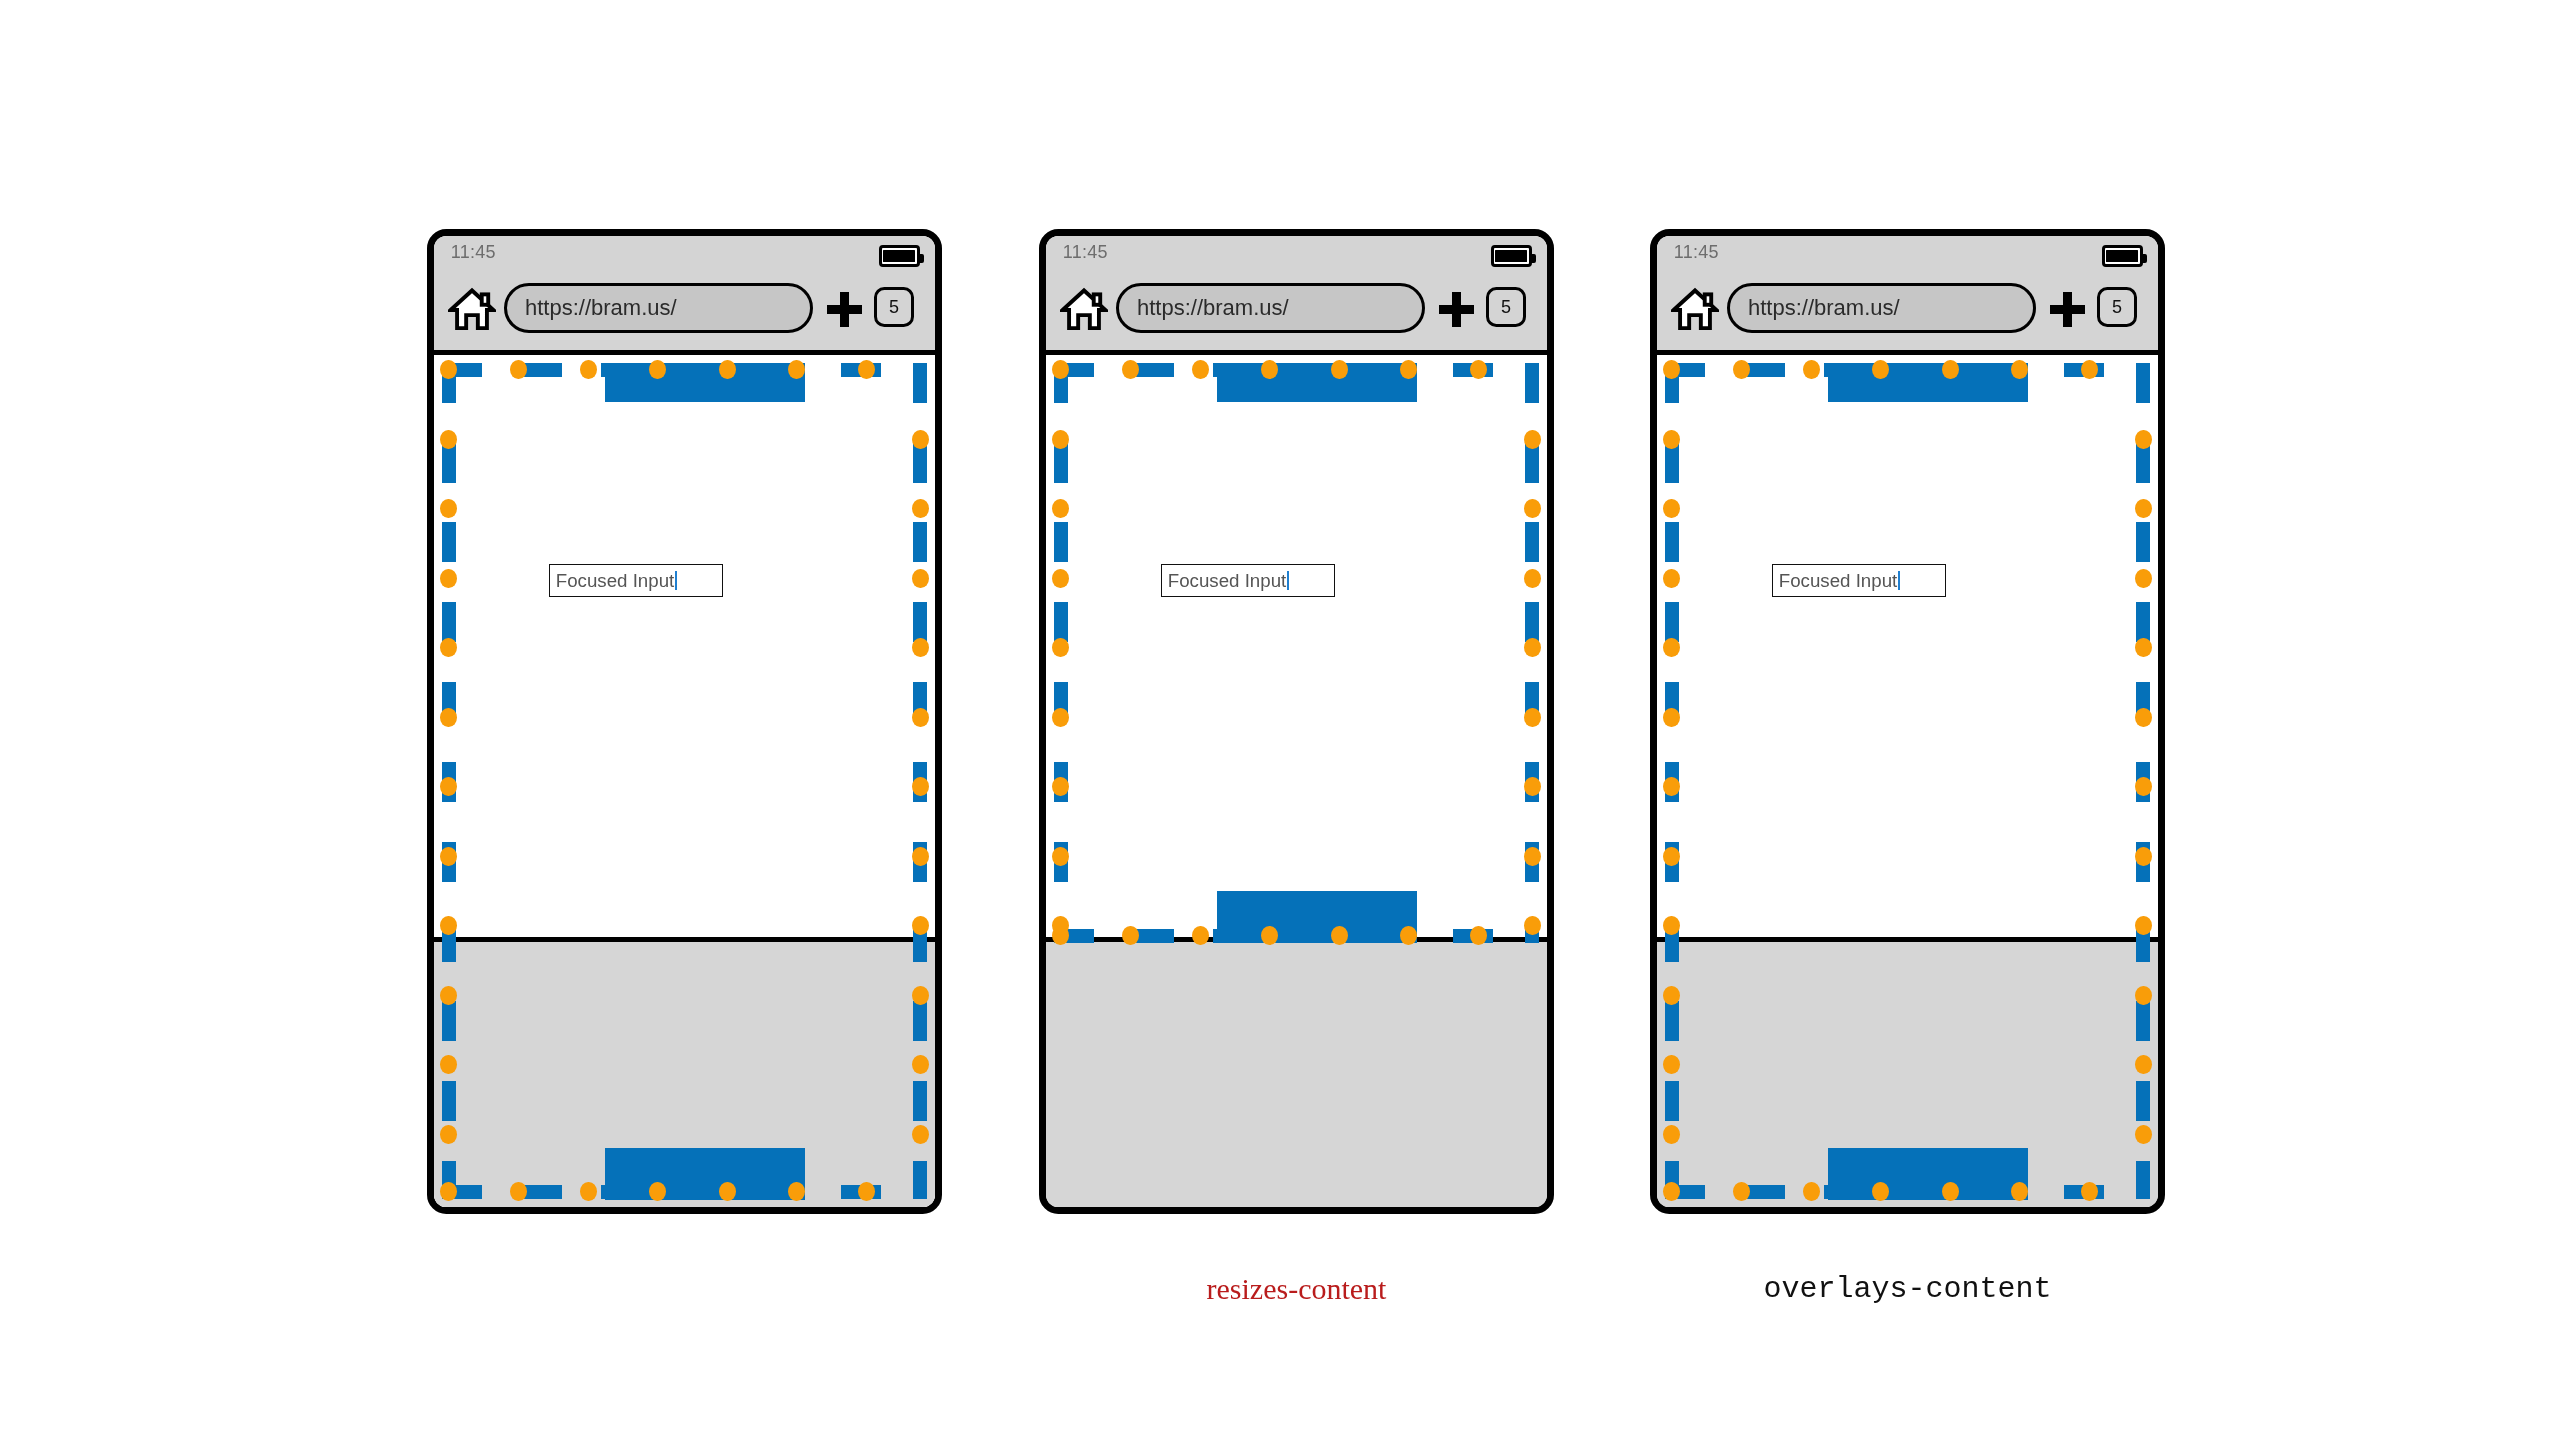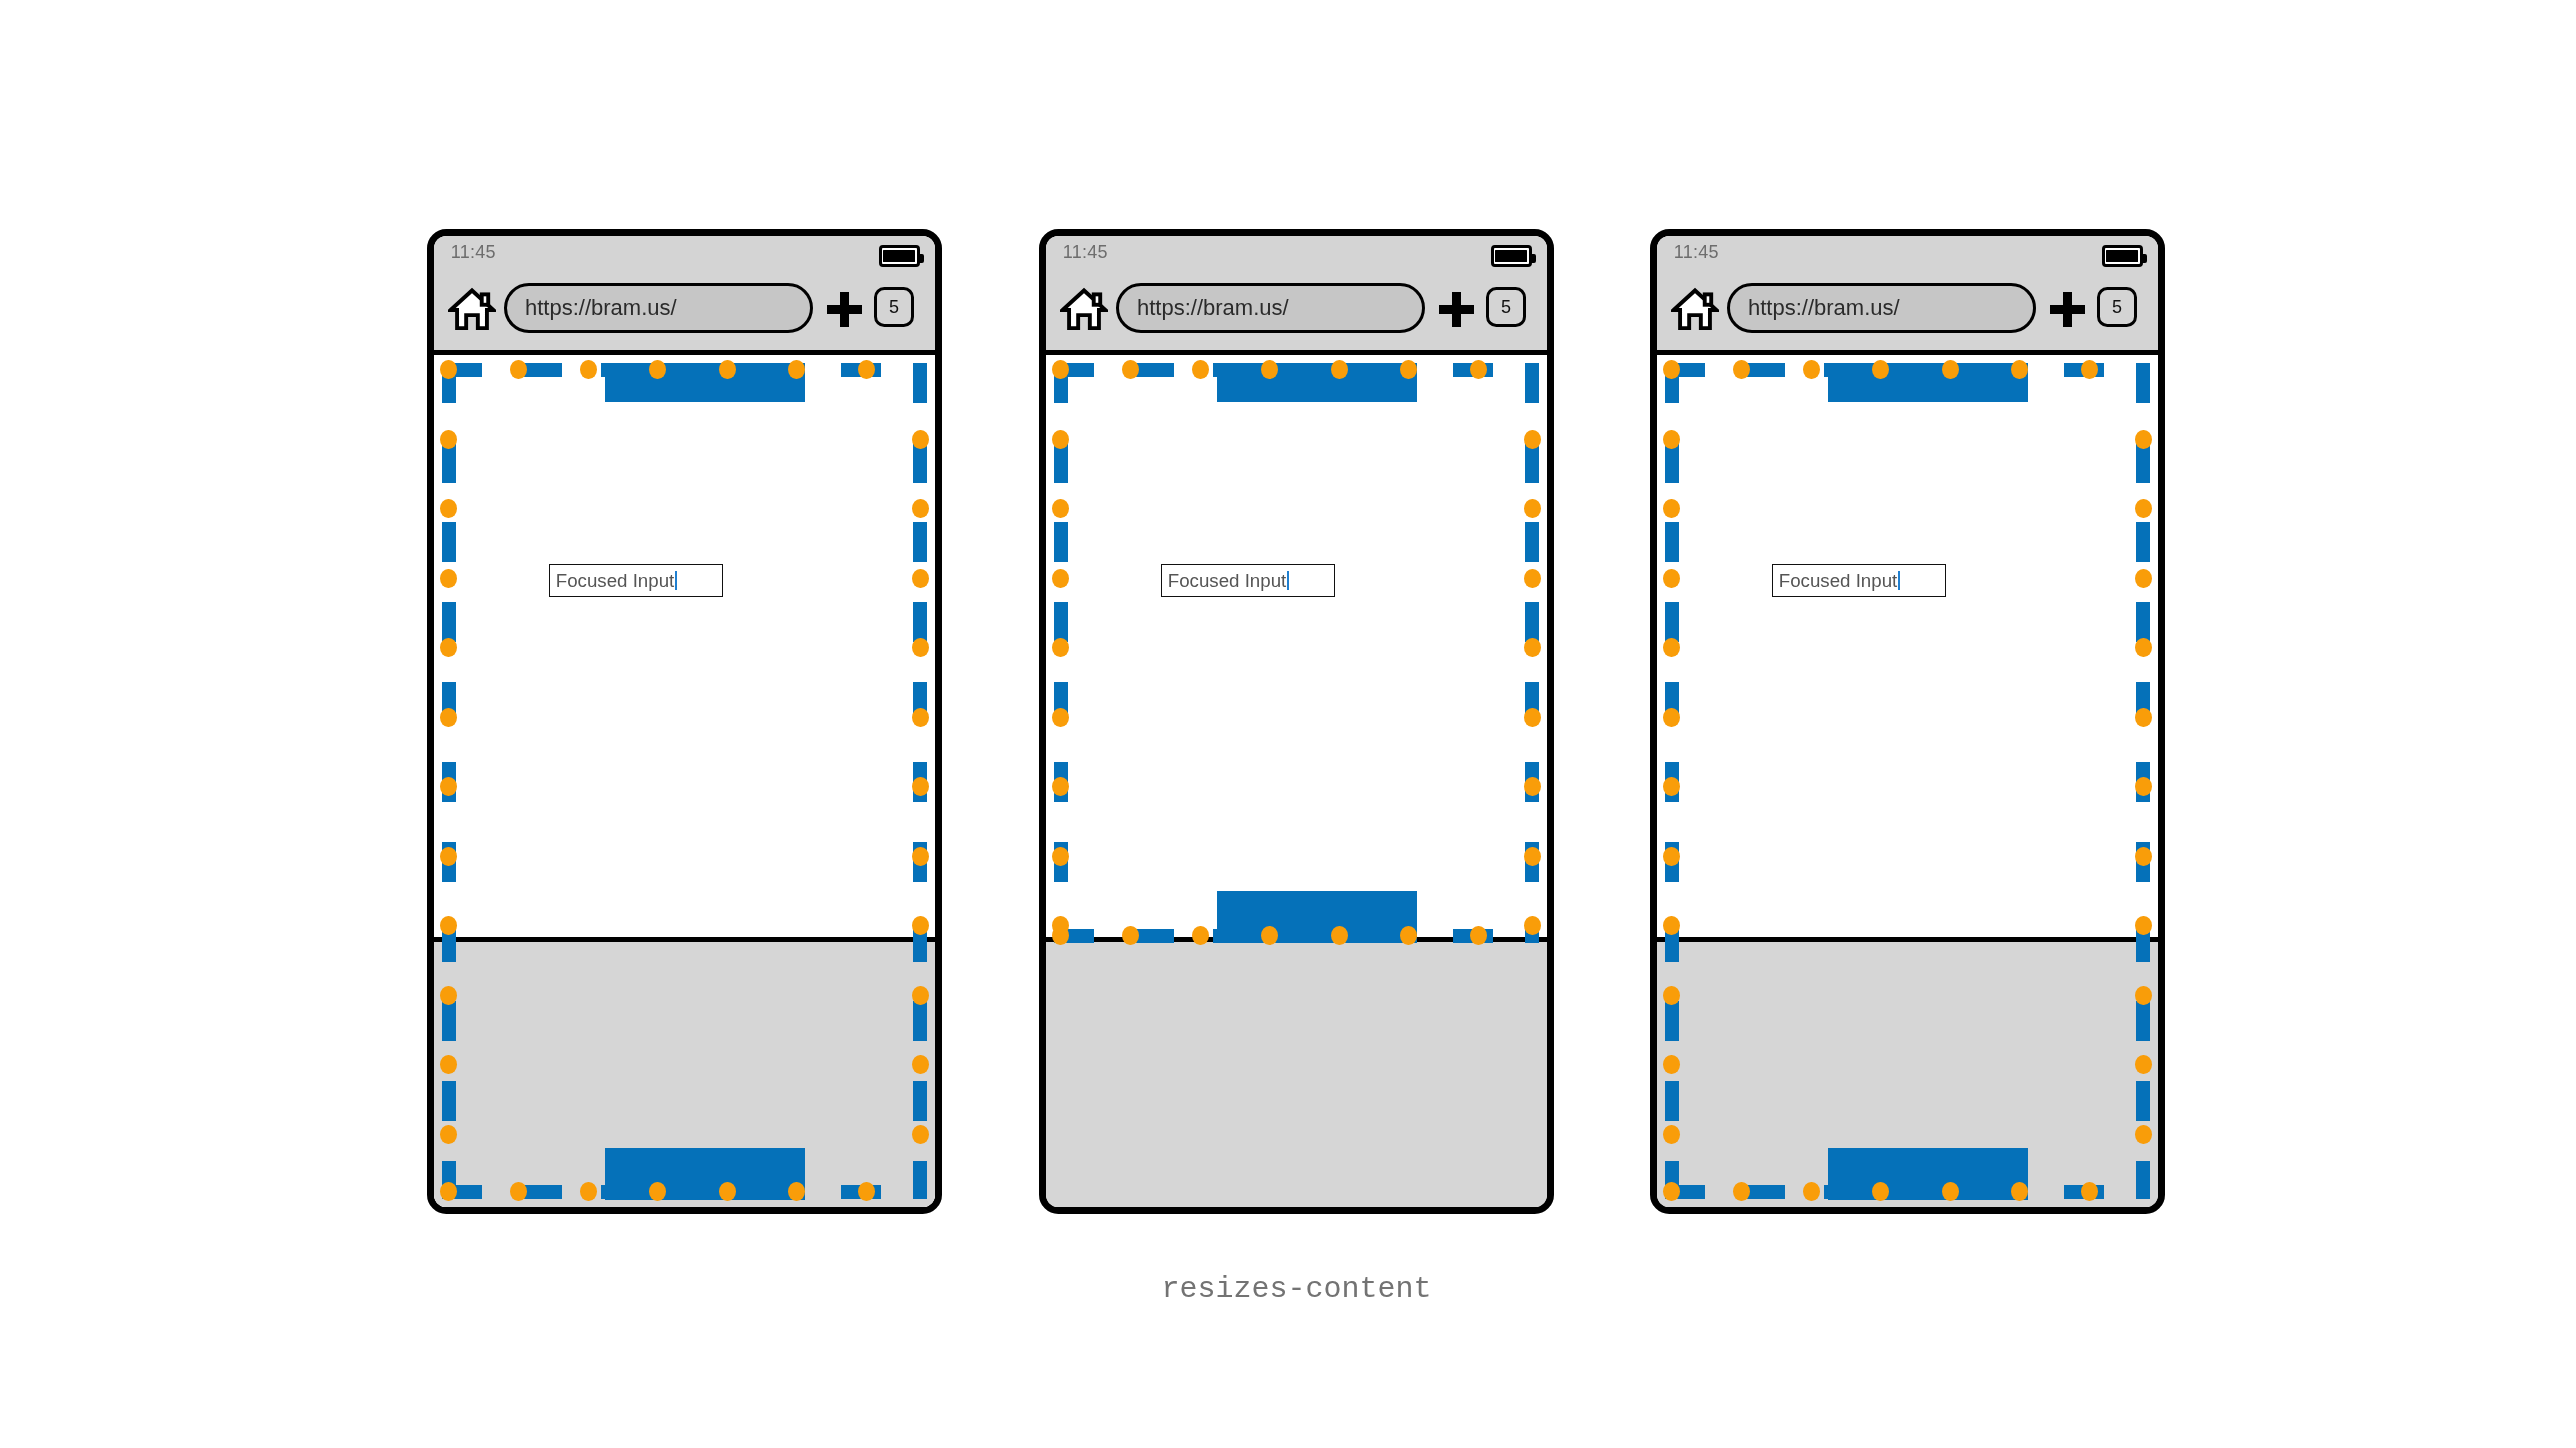--- a/index.html
+++ b/index.html
@@ -384,16 +384,18 @@
           <div class="dot" style="left: 6.4px; top: 770px;"></div>
           <div class="dot" style="left: 478px; top: 770px;"></div>
         </div>
       <div class="finput" style="left:115px;top:209px;">
         <span class="txt"><span>Focused Input</span><i class="caret"></i></span>
       </div>
     </div>
   </div>
 
   <div style="position:absolute;left:1039px;top:1272px;width:515px;text-align:center;
-              font-family:Liberation Mono, monospace;font-size:30px;color:#737373;">resizes-content</div>
+              font-family:Liberation Serif, serif;font-size:30px;color:#b91c1c;">resizes-content</div>
+  <div style="position:absolute;left:1650px;top:1272px;width:515px;text-align:center;
+              font-family:'Liberation Mono',monospace;font-size:30px;color:#111;">overlays-content</div>
 
 </div>
 
 
 </body></html>

